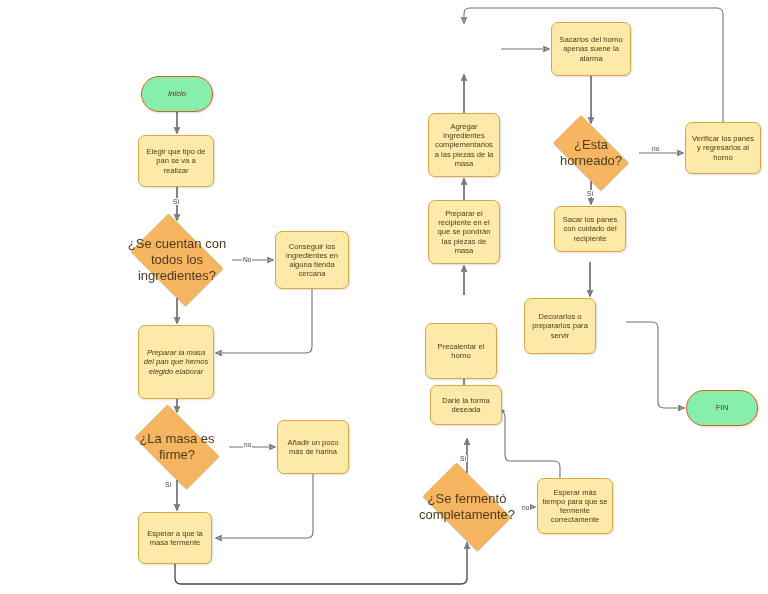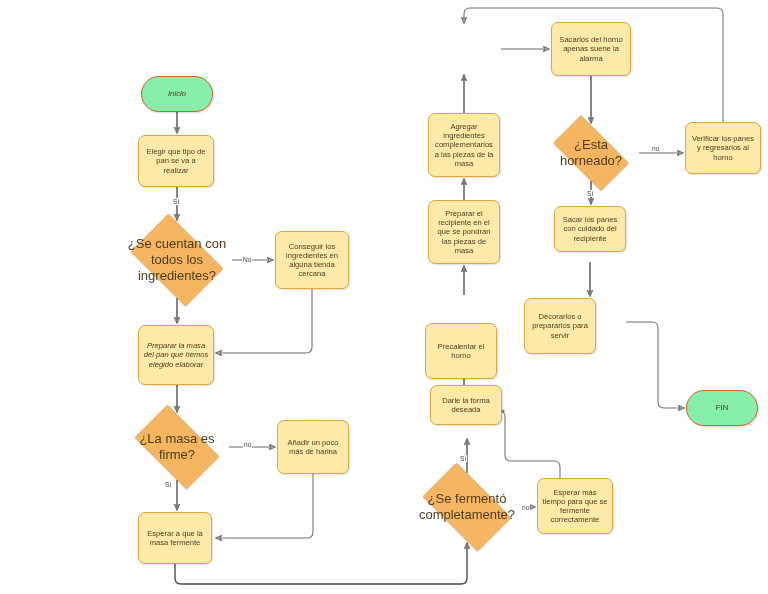--- a/index.html
+++ b/index.html
@@ -125,21 +125,21 @@
 
   <div class="node decision" style="left: 122px; top: 222px; width: 110px; height: 76px;">
     <span class="dshape"></span>
     <span class="lbl">¿Se cuentan con todos los ingredientes?</span>
     </div>
 
   <div class="node process" style="left: 275px; top: 231px; width: 74px; height: 58px;">
     <span class="lbl">Conseguir los ingredientes en alguna tienda cercana</span>
     </div>
 
-  <div class="node process italic" style="left: 138px; top: 325px; width: 76px; height: 60px;">
+  <div class="node process italic" style="left: 138px; top: 325px; width: 76px; height: 74px;">
     <span class="lbl">Preparar la masa del pan que hemos elegido elaborar</span>
     </div>
 
   <div class="node decision" style="left: 125px; top: 414px; width: 104px; height: 66px;">
     <span class="dshape"></span>
     <span class="lbl">¿La masa es firme?</span>
     </div>
 
   <div class="node process" style="left: 277px; top: 420px; width: 72px; height: 54px;">
     <span class="lbl">Añadir un poco más de harina</span>

